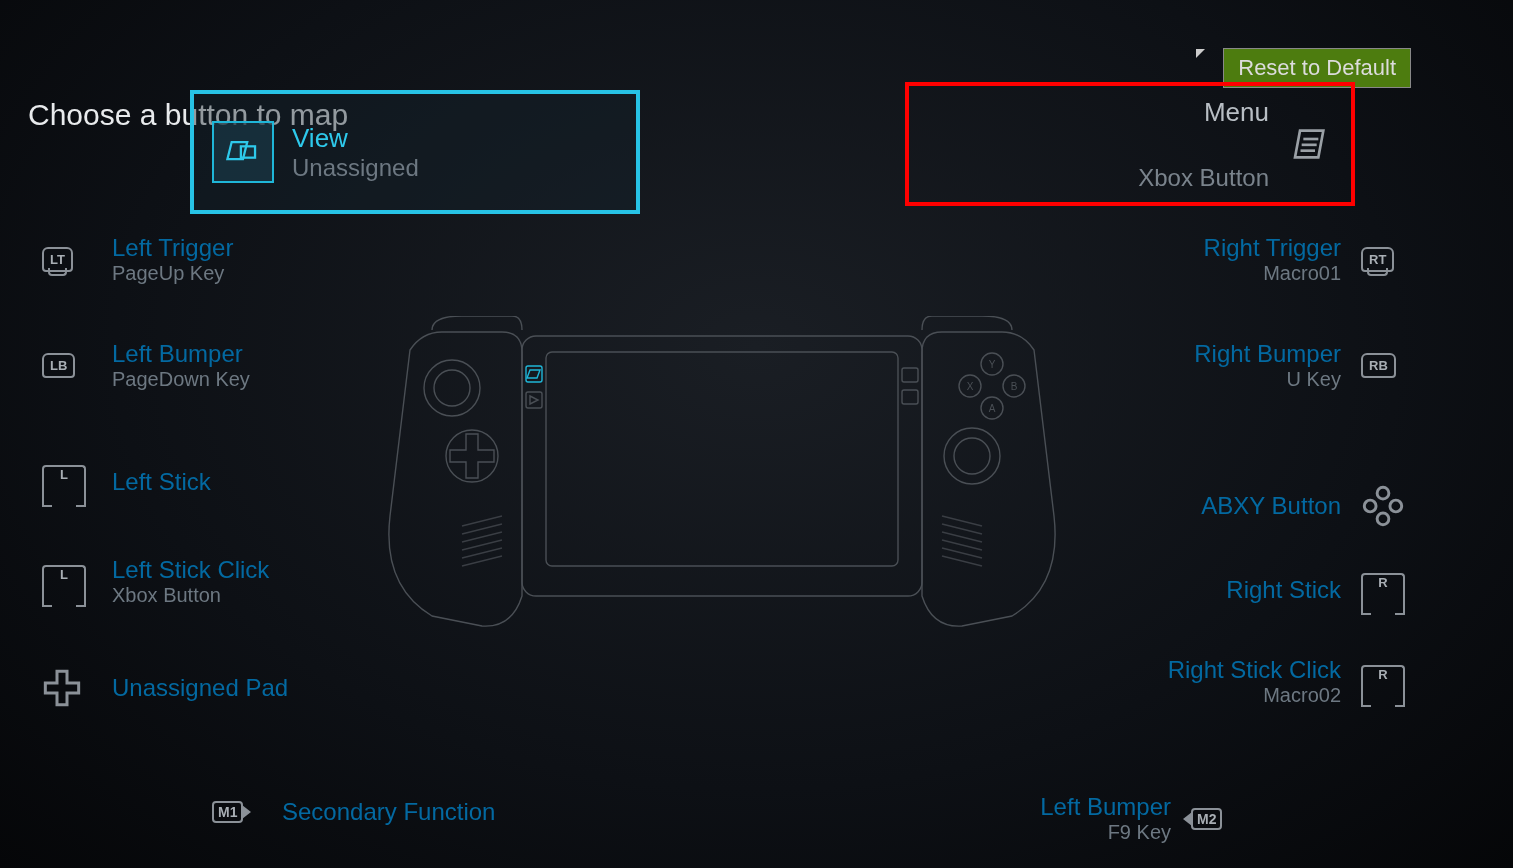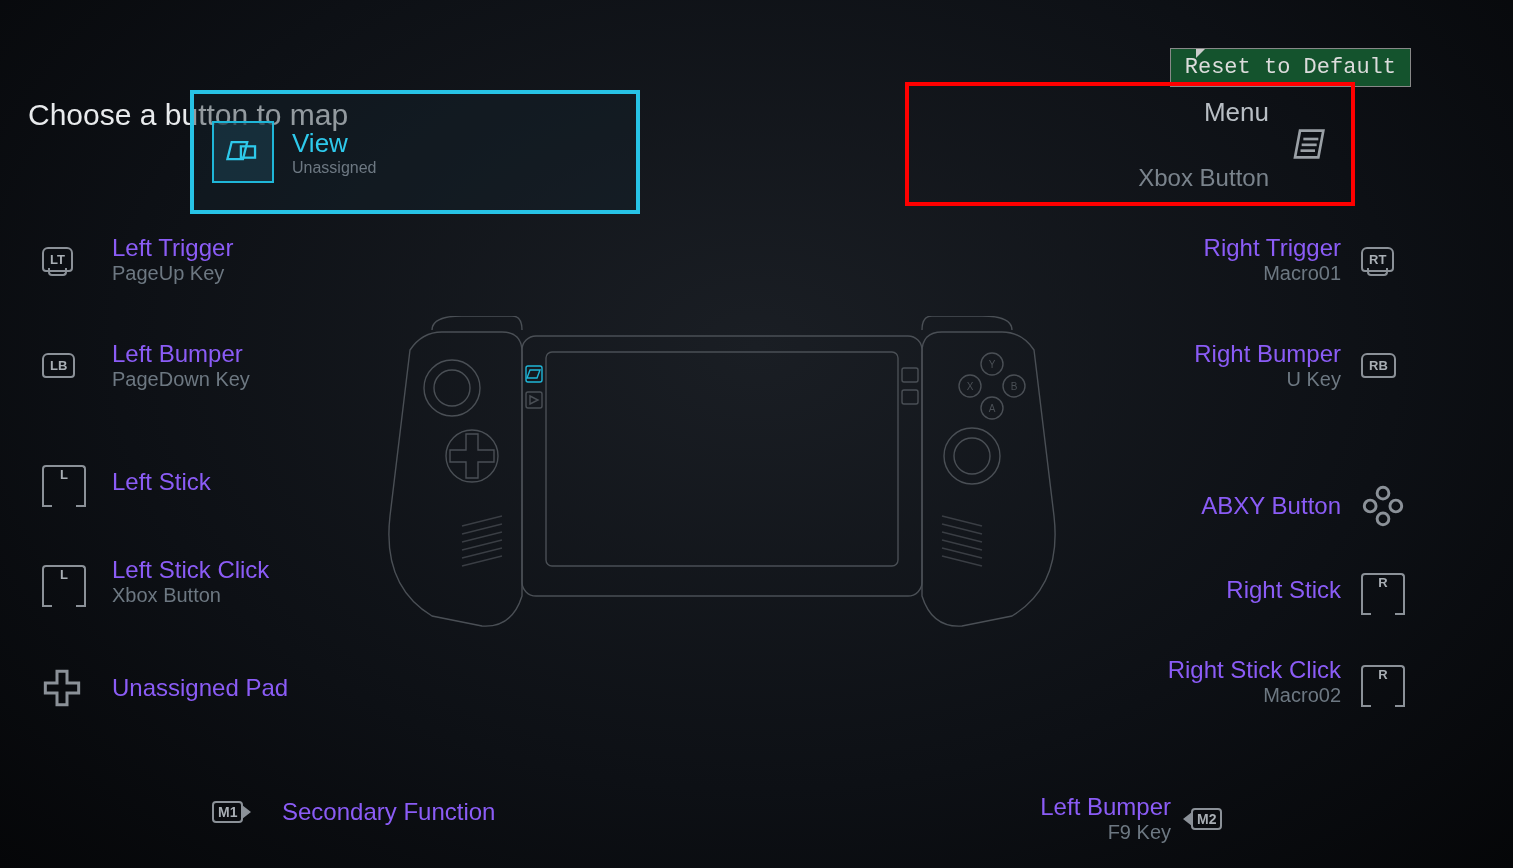--- a/index.html
+++ b/index.html
@@ -17,25 +17,24 @@
     font-size: 30px;
     font-weight: 400;
     color: #e8eaec;
     margin-top: 48px;
   }
   .reset-btn {
     position: absolute;
     top: 48px;
     right: 102px;
     border: 1px solid #888;
-    background: #14532d;
+    background: #4d7c0f;
     color: #dcdcdc;
     font-size: 22px;
     padding: 6px 14px;
-    font-family: Liberation Mono, monospace;
   }
   
   .card {
     position: absolute;
     display: flex;
     align-items: center;
     width: 450px;
     height: 124px;
     padding: 0 18px;
   }
@@ -56,33 +55,33 @@
     display: flex; align-items: center; justify-content: center;
     margin-right: 18px;
   }
   .card.menu .icon-box {
     border: none; background: none;
     margin-right: 0; margin-left: 18px;
     width: 46px; height: 46px;
   }
   .card .text { display: flex; flex-direction: column; }
   .card.view .name { color: #2ec9eb; font-size: 26px; }
-  .card.view .assign { color: #6d7882; font-size: 16px; }
+  .card.view .assign { color: #6d7882; font-size: 24px; }
   .card.menu .text { text-align: right; gap: 36px; }
   .card.menu .name { color: #b8bec4; font-size: 26px; }
   .card.menu .assign { color: #7a838c; font-size: 24px; }
 
   
   .row {
     position: absolute;
     display: flex;
     align-items: center;
     gap: 20px;
   }
-  .row .label { font-size: 24px; color: #8b5cf6; }
+  .row .label { font-size: 24px; color: #0369a1; }
   .row .sub   { font-size: 20px; color: #6d7882; }
   .row .txt   { display: flex; flex-direction: column; }
   .row.right { flex-direction: row-reverse; }
   .row.right .txt { text-align: right; }
   .icon-slot {
     width: 50px; height: 44px;
     display: flex; align-items: center; justify-content: flex-start;
     color: #9aa0a6;
   }
   .key-badge {

